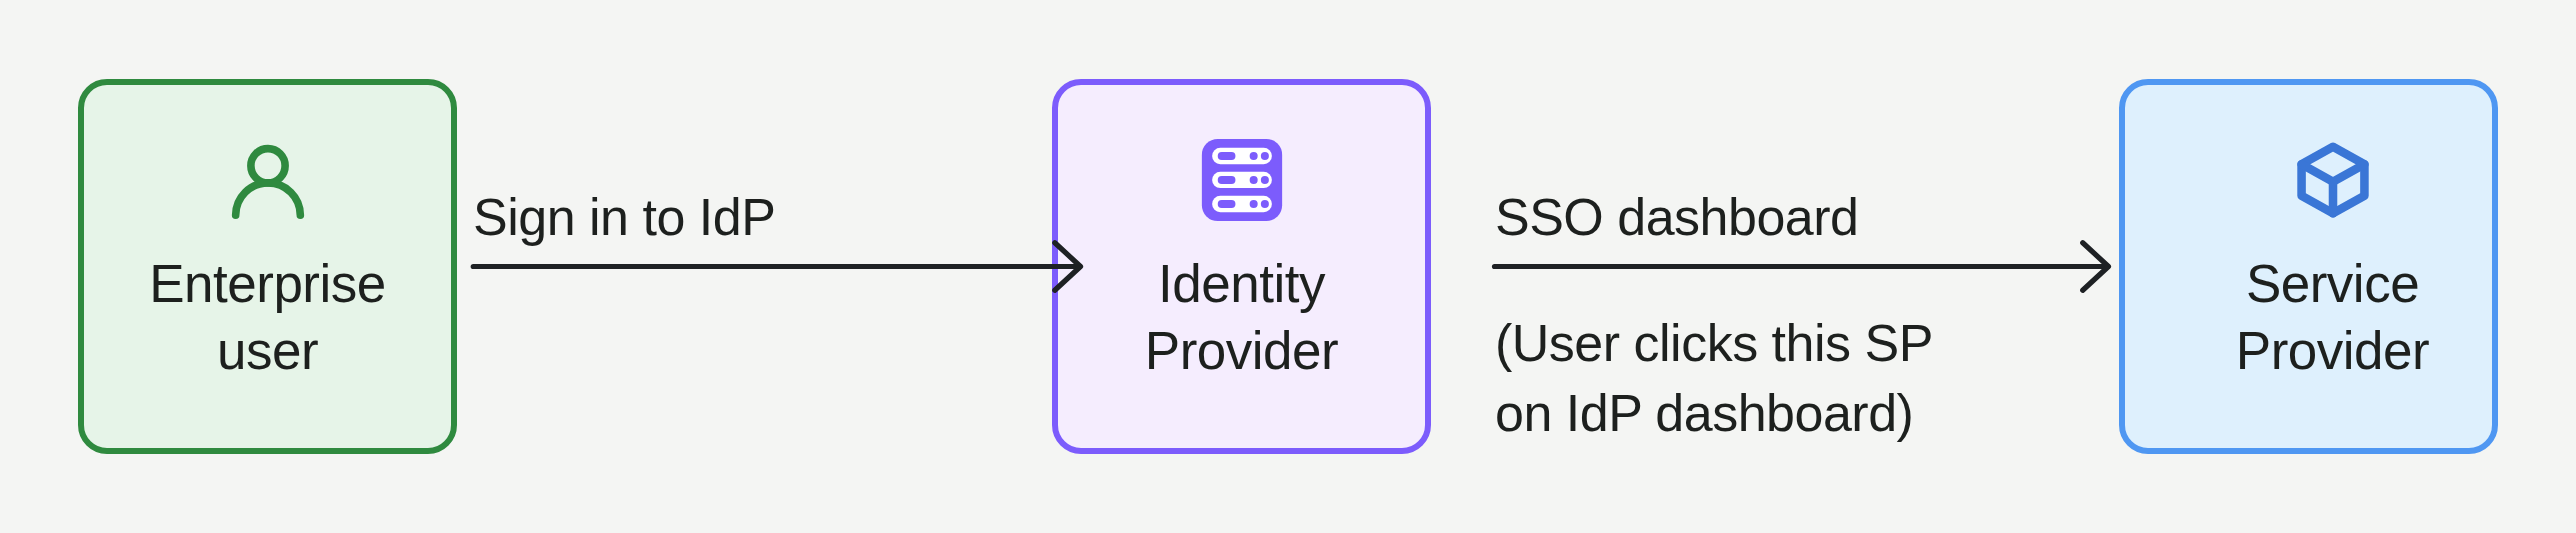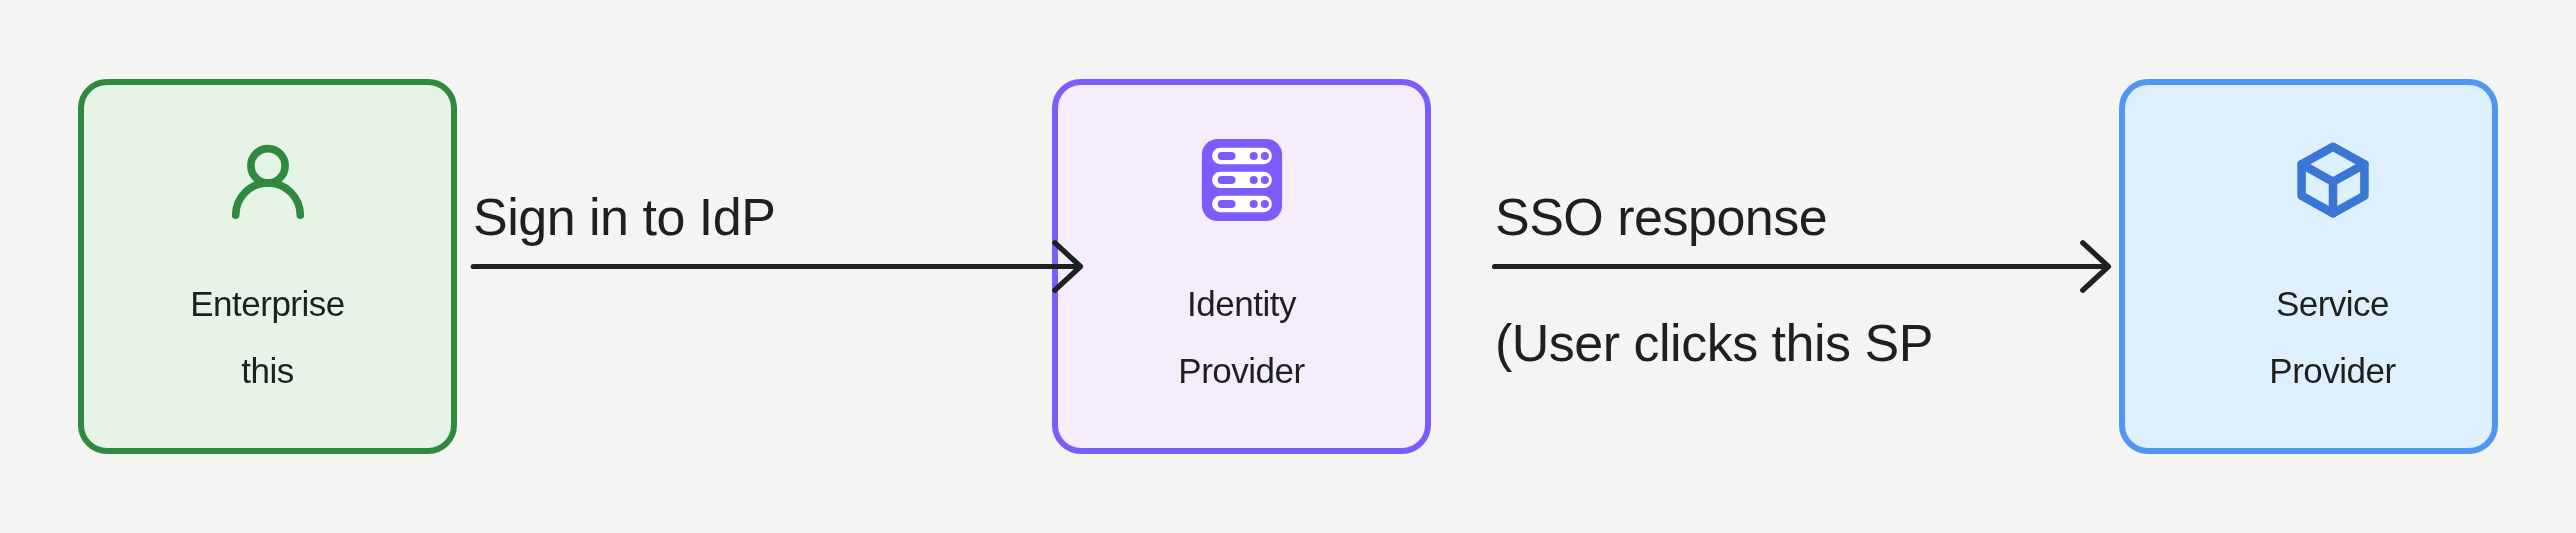--- a/index.html
+++ b/index.html
@@ -26,22 +26,22 @@
     align-items: center;
   }
   .node .icon {
     margin-top: 53px;
     height: 84px;
     display: flex;
     align-items: center;
     justify-content: center;
   }
   .node .label {
-    margin-top: 48px;
-    font-size: 35px;
+    margin-top: 28px;
+    font-size: 53px;
     line-height: 67px;
     font-weight: 500;
     text-align: center;
     letter-spacing: -0.5px;
     white-space: nowrap;
   }
   #node-a { left: 78px; }
   #node-b { left: 1052px; }
   #node-c { left: 2119px; padding-left: 48px; }
   #edges {
@@ -76,21 +76,21 @@
 
   <div class="node" id="node-a" style="border-color: rgb(47, 138, 63); background: rgb(230, 244, 232);">
     <div class="icon" style="color: rgb(47, 138, 63);">
       <svg width="80" height="78" viewBox="0 0 84 82" fill="none" stroke="currentColor" stroke-width="8" stroke-linecap="round">
         <circle cx="42" cy="26" r="18"></circle>
         <path d="M8 78 a34 34 0 0 1 68 0"></path>
       </svg>
     </div>
     <div class="label">
       <div>Enterprise</div>
-      <div>this</div>
+      <div>user</div>
     </div>
   </div>
 
   <div class="node" id="node-b" style="border-color: rgb(124, 92, 252); background: rgb(245, 237, 254);">
     <div class="icon" style="color: rgb(124, 92, 252);">
       <svg width="84" height="86" viewBox="0 0 90 92">
         <rect x="2" y="2" width="86" height="88" rx="17" fill="currentColor"></rect>
         <rect x="13" y="11.5" width="64" height="17.5" rx="8.75" fill="#ffffff"></rect>
         <rect x="13" y="37.2" width="64" height="17.5" rx="8.75" fill="#ffffff"></rect>
         <rect x="13" y="63" width="64" height="17.5" rx="8.75" fill="#ffffff"></rect>
@@ -127,20 +127,21 @@
 
   <svg id="edges" viewBox="0 0 2704 560" width="2576" height="533">
     <path d="M496 280 H1133" style="stroke: rgb(30, 33, 36);"></path>
     <path d="M1107 255 L1134 280 L1107 305" style="stroke: rgb(30, 33, 36);"></path>
     <path d="M1569 280 H2213" style="stroke: rgb(30, 33, 36);"></path>
     <path d="M2187 255 L2214 280 L2187 305" style="stroke: rgb(30, 33, 36);"></path>
   </svg>
 
   <div class="edge-label" id="edge1-label">Sign in to IdP</div>
 
-  <div class="edge-label" id="edge2-label">SSO response</div>
+  <div class="edge-label" id="edge2-label">SSO dashboard</div>
 
   <div class="edge-label" id="edge2-sublabel">
     <div>(User clicks this SP</div>
+    <div>on IdP dashboard)</div>
   </div>
 
 </div>
 
 
 </body></html>

